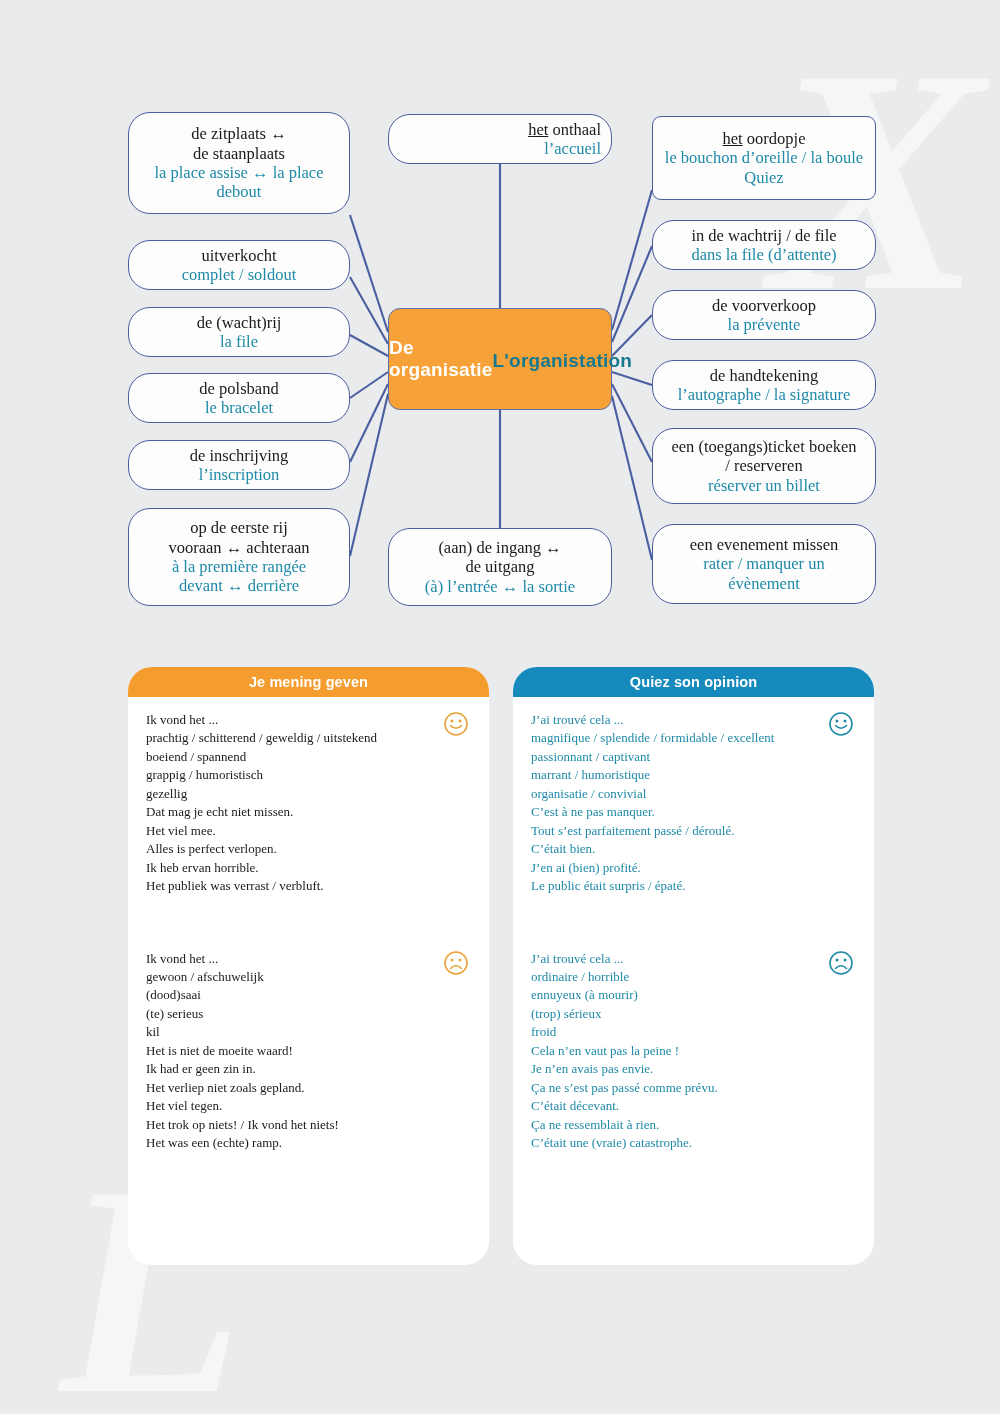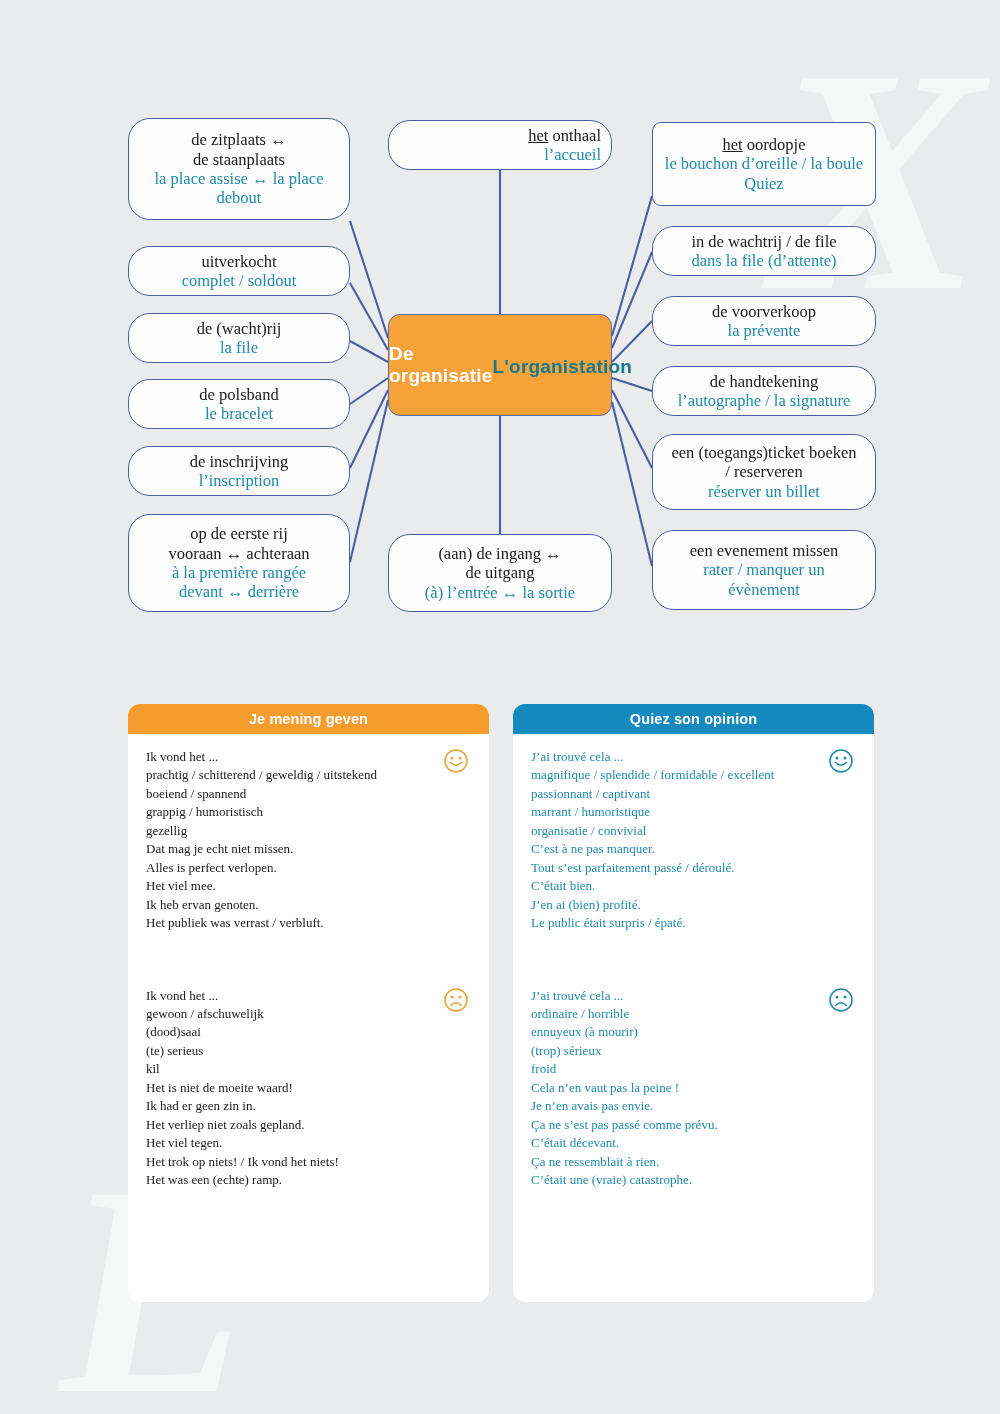--- a/index.html
+++ b/index.html
@@ -17,21 +17,21 @@
     color:#ffffff;
     opacity:.55;
     font-style:italic;
     pointer-events:none;
     user-select:none;
     font-weight:700;
     line-height:1;
   }
 
   
-  #mindmap{position:absolute;left:0;top:6px;width:1000px;height:640px;}
+  #mindmap{position:absolute;left:0;top:0;width:1000px;height:640px;}
   #mm-lines{position:absolute;left:0;top:0;width:1000px;height:640px;}
   .node{
     position:absolute;
     box-sizing:border-box;
     background:#fdfdfd;
     border:1.6px solid #4a5fa0;
     border-radius:22px;
     display:flex;
     flex-direction:column;
     align-items:center;
@@ -54,23 +54,22 @@
     font-weight:700;
   }
   #center-node .c-nl{color:#ffffff;font-size:19px;letter-spacing:.2px;}
   #center-node .c-fr{color:#17798f;font-size:19px;letter-spacing:.2px;margin-top:3px;}
 
   
   .panel{
     position:absolute;
     box-sizing:border-box;
     background:#ffffff;
-    border-radius:12px;
+    border-radius:24px;
     overflow:hidden;
-    margin-top:37px;
   }
   .panel-head{
     height:30px;
     display:flex;align-items:center;justify-content:center;
     color:#ffffff;
     font-family:"Liberation Sans", sans-serif;
     font-weight:700;
     font-size:14.5px;
     letter-spacing:.1px;
   }
@@ -206,23 +205,23 @@
         <circle cx="17" cy="10" r="1.5" fill="#e7a33a"></circle>
         <path d="M7.5 14.5 Q13 20 18.5 14.5" fill="none" stroke="#e7a33a" stroke-width="1.6" stroke-linecap="round"></path>
       </svg>
       <div id="L0">
           <div class="line nlx">Ik vond het ...</div>
           <div class="line nlx">prachtig / schitterend / geweldig / uitstekend</div>
           <div class="line nlx">boeiend / spannend</div>
           <div class="line nlx">grappig / humoristisch</div>
           <div class="line nlx">gezellig</div>
           <div class="line nlx">Dat mag je echt niet missen.</div>
+          <div class="line nlx">Het viel mee.</div>
           <div class="line nlx">Alles is perfect verlopen.</div>
-          <div class="line nlx">Het viel mee.</div>
-          <div class="line nlx">Ik heb ervan genoten.</div>
+          <div class="line nlx">Ik heb ervan horrible.</div>
           <div class="line nlx">Het publiek was verrast / verbluft.</div>
         </div>
     </div>
     <div class="blk">
       <svg class="face" viewBox="0 0 26 26">
         <circle cx="13" cy="13" r="11" fill="none" stroke="#e7a33a" stroke-width="1.6"></circle>
         <circle cx="9" cy="10" r="1.5" fill="#e7a33a"></circle>
         <circle cx="17" cy="10" r="1.5" fill="#e7a33a"></circle>
         <path d="M7.5 18.5 Q13 13 18.5 18.5" fill="none" stroke="#e7a33a" stroke-width="1.6" stroke-linecap="round"></path>
       </svg>

